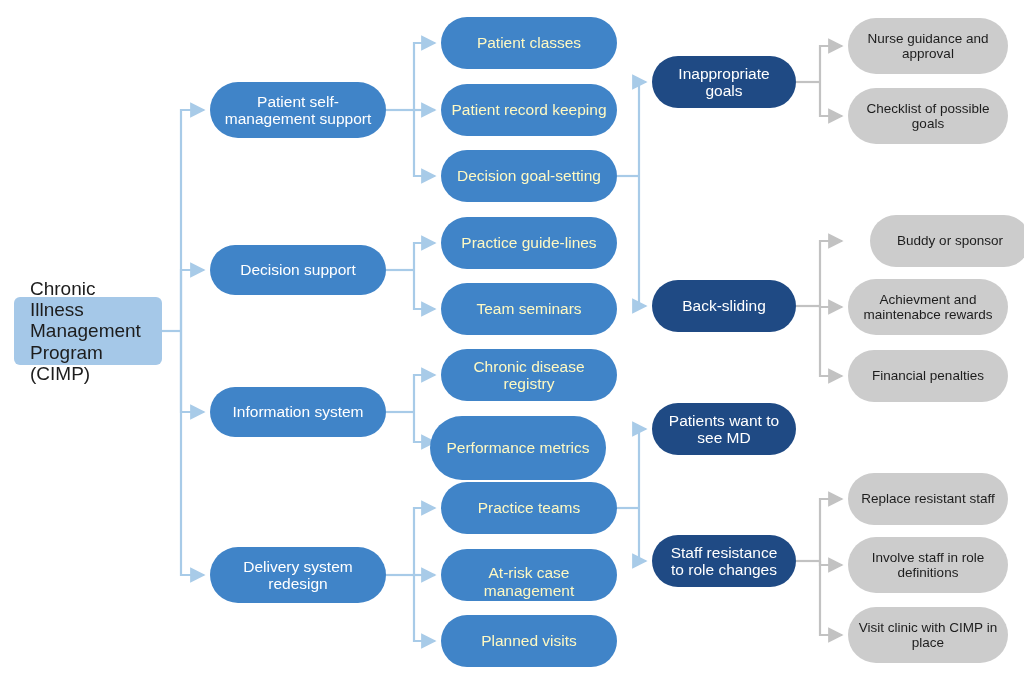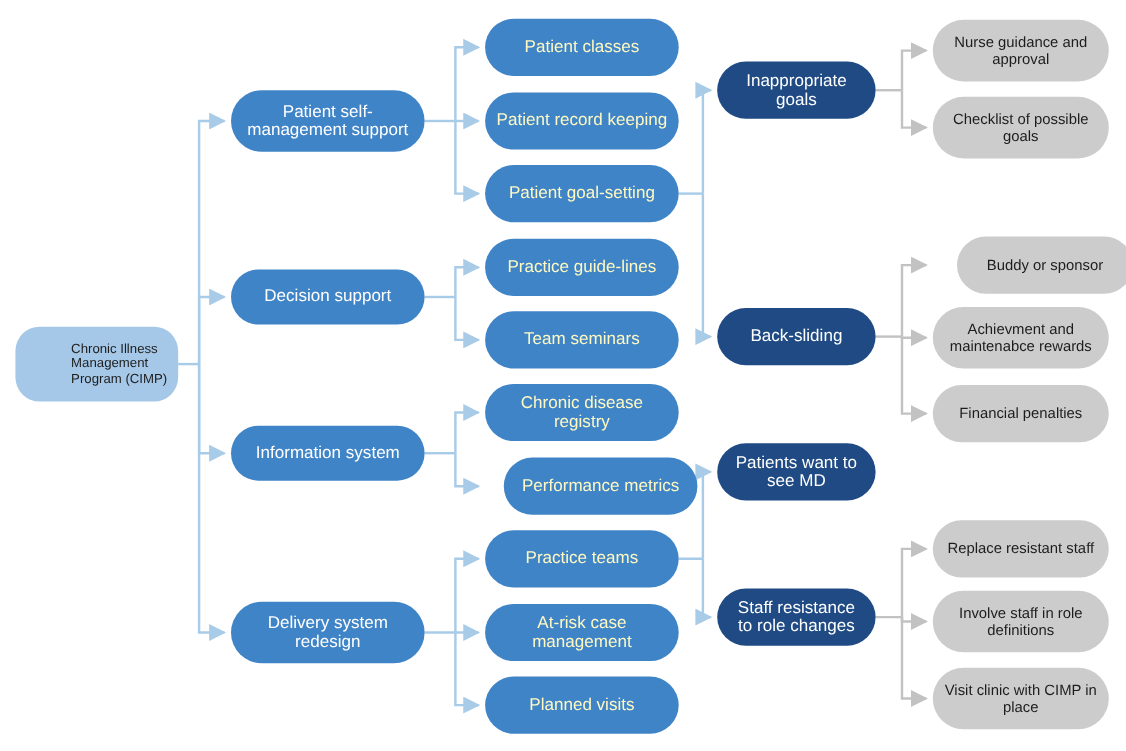--- a/index.html
+++ b/index.html
@@ -31,25 +31,25 @@
     justify-content: center;
     text-align: center;
     border-radius: 999px;
     line-height: 1.12;
     padding: 2px 10px;
     white-space: pre-line;
   }
   .node.root {
     background: #a5c8e8;
     color: #1d1d1d;
-    font-size: 12px;
+    font-size: 19px;
     justify-content: flex-end;
     text-align: left;
     padding-left: 16px;
-    border-radius: 22px;
+    border-radius: 6px;
   }
   .node.level1 {
     background: #4084c8;
     color: #ffffff;
     font-size: 15.5px;
   }
   .node.level2 {
     background: #4084c8;
     color: #fef9c3;
     font-size: 15.5px;
@@ -129,28 +129,28 @@
 Management
 Program (CIMP)</span></div>
       <div class="node level1" style="left: 210px; top: 82px; width: 176px; height: 56px;"><span>Patient self-
 management support</span></div>
       <div class="node level1" style="left: 210px; top: 245px; width: 176px; height: 50px;"><span>Decision support</span></div>
       <div class="node level1" style="left: 210px; top: 387px; width: 176px; height: 50px; text-align: right;"><span>Information system</span></div>
       <div class="node level1" style="left: 210px; top: 547px; width: 176px; height: 56px;"><span>Delivery system
 redesign</span></div>
       <div class="node level2" style="left: 441px; top: 17px; width: 176px; height: 52px;"><span>Patient classes</span></div>
       <div class="node level2" style="left: 441px; top: 84px; width: 176px; height: 52px;"><span>Patient record keeping</span></div>
-      <div class="node level2" style="left: 441px; top: 150px; width: 176px; height: 52px;"><span>Patient goal-setting</span></div>
+      <div class="node level2" style="left: 441px; top: 150px; width: 176px; height: 52px;"><span>Decision goal-setting</span></div>
       <div class="node level2" style="left: 441px; top: 217px; width: 176px; height: 52px;"><span>Practice guide-lines</span></div>
       <div class="node level2" style="left: 441px; top: 283px; width: 176px; height: 52px;"><span>Team seminars</span></div>
       <div class="node level2" style="left: 441px; top: 349px; width: 176px; height: 52px;"><span>Chronic disease
 registry</span></div>
-      <div class="node level2" style="left: 458px; top: 416px; width: 176px; height: 52px;"><span>Performance metrics</span></div>
+      <div class="node level2" style="left: 430px; top: 416px; width: 176px; height: 64px;"><span>Performance metrics</span></div>
       <div class="node level2" style="left: 441px; top: 482px; width: 176px; height: 52px;"><span>Practice teams</span></div>
-      <div class="node level2" style="left: 441px; top: 549px; width: 176px; height: 52px;"><span>At-risk case
+      <div class="node level2" style="left: 441px; top: 549px; width: 176px; height: 52px; align-items: flex-end;"><span>At-risk case
 management</span></div>
       <div class="node level2" style="left: 441px; top: 615px; width: 176px; height: 52px;"><span>Planned visits</span></div>
       <div class="node barrier" style="left: 652px; top: 56px; width: 144px; height: 52px;"><span>Inappropriate
 goals</span></div>
       <div class="node barrier" style="left: 652px; top: 280px; width: 144px; height: 52px;"><span>Back-sliding</span></div>
       <div class="node barrier" style="left: 652px; top: 403px; width: 144px; height: 52px;"><span>Patients want to
 see MD</span></div>
       <div class="node barrier" style="left: 652px; top: 535px; width: 144px; height: 52px;"><span>Staff resistance
 to role changes</span></div>
       <div class="node solution" style="left: 848px; top: 18px; width: 160px; height: 56px;"><span>Nurse guidance and

